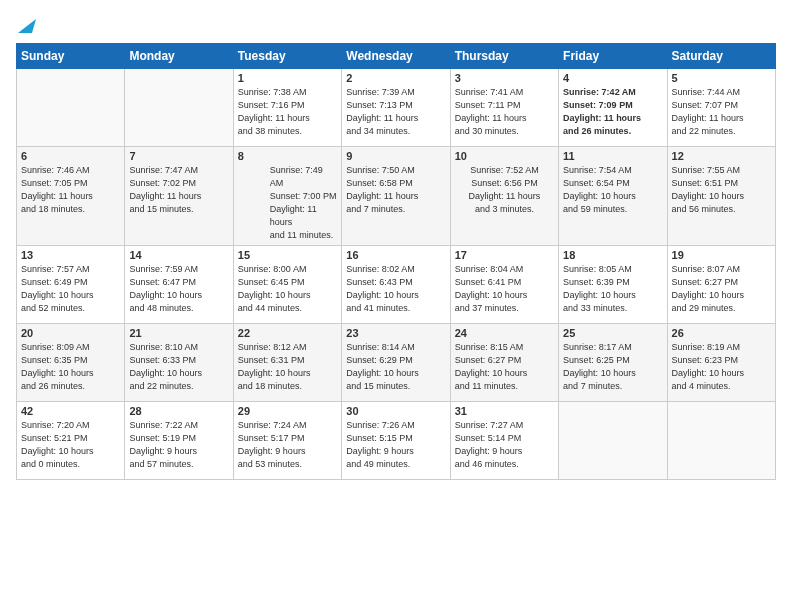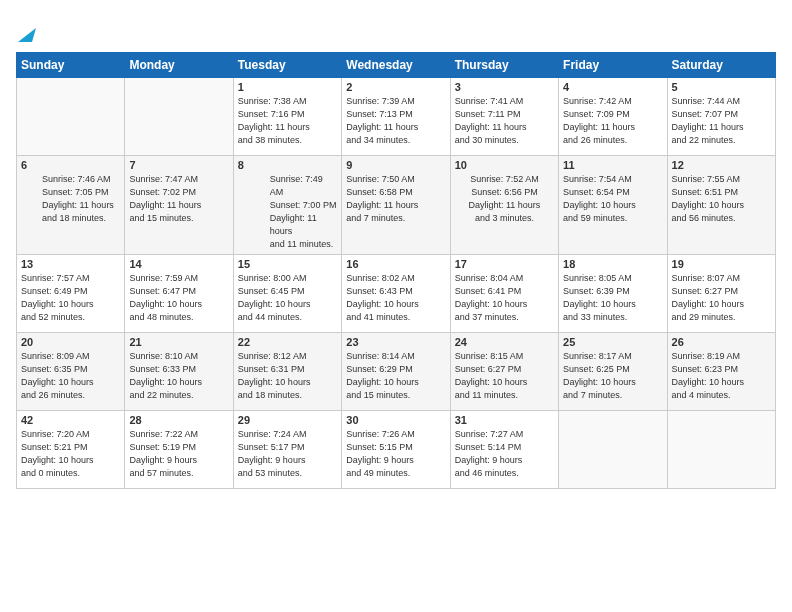--- a/index.html
+++ b/index.html
@@ -5,21 +5,21 @@
     * { margin: 0; padding: 0; box-sizing: border-box; }
     body {
       width: 792px;
       height: 612px;
       font-family: Arial, sans-serif;
       background: #fff;
       overflow: hidden;
     }
     .container {
       width: 792px;
-      padding: 24px 16px 8px 16px;
+      padding: 15px 16px 8px 16px;
     }
     .header {
       display: flex;
       justify-content: space-between;
       align-items: flex-start;
       margin-bottom: 10px;
     }
     .logo {
       display: flex;
       align-items: center;
@@ -130,37 +130,37 @@
           </td>
           <td>
             <span class="day-num">3</span>
             <div class="day-info" style="white-space: pre-line;">Sunrise: 7:41 AM
 Sunset: 7:11 PM
 Daylight: 11 hours
 and 30 minutes.</div>
           </td>
           <td>
             <span class="day-num">4</span>
-            <div class="day-info" style="white-space: pre-line;">Sunrise: 7:42 AM
+            <div class="day-info" style="white-space: pre-line; font-weight: bold;">Sunrise: 7:42 AM
 Sunset: 7:09 PM
 Daylight: 11 hours
 and 26 minutes.</div>
           </td>
           <td>
             <span class="day-num">5</span>
             <div class="day-info" style="white-space: pre-line;">Sunrise: 7:44 AM
 Sunset: 7:07 PM
 Daylight: 11 hours
 and 22 minutes.</div>
           </td>
         </tr>
         <tr>
           <td>
             <span class="day-num">6</span>
-            <div class="day-info" style="white-space: pre-line; margin-left: 21px;">Sunrise: 7:46 AM
+            <div class="day-info" style="white-space: pre-line;">Sunrise: 7:46 AM
 Sunset: 7:05 PM
 Daylight: 11 hours
 and 18 minutes.</div>
           </td>
           <td>
             <span class="day-num">7</span>
             <div class="day-info" style="white-space: pre-line;">Sunrise: 7:47 AM
 Sunset: 7:02 PM
 Daylight: 11 hours
 and 15 minutes.</div>

